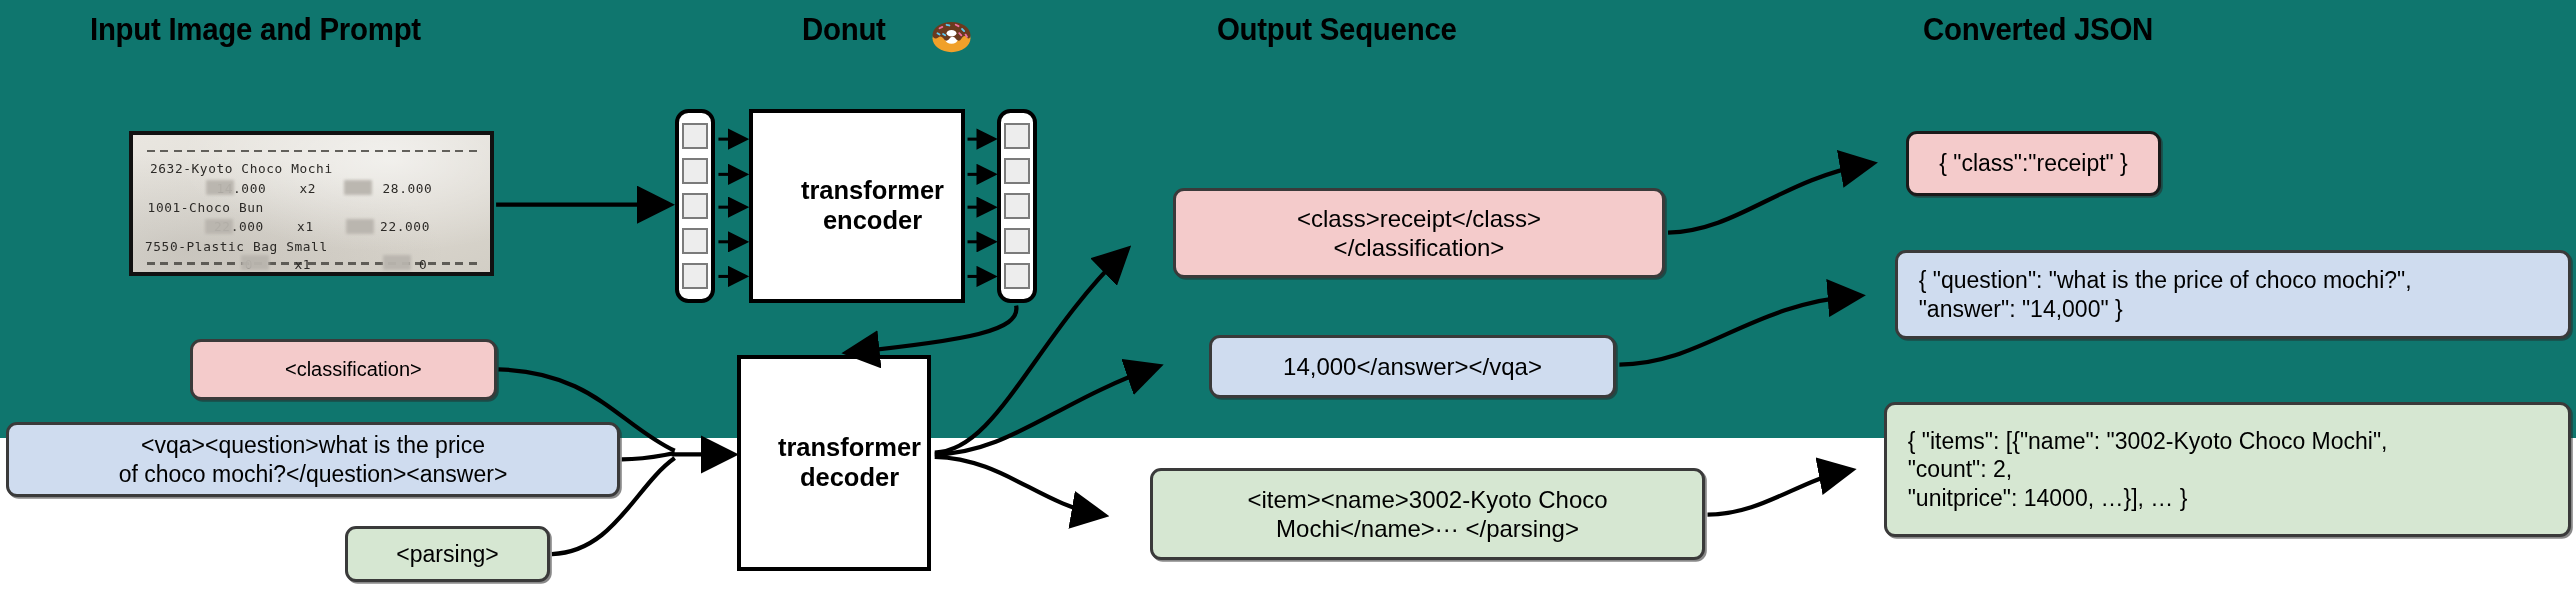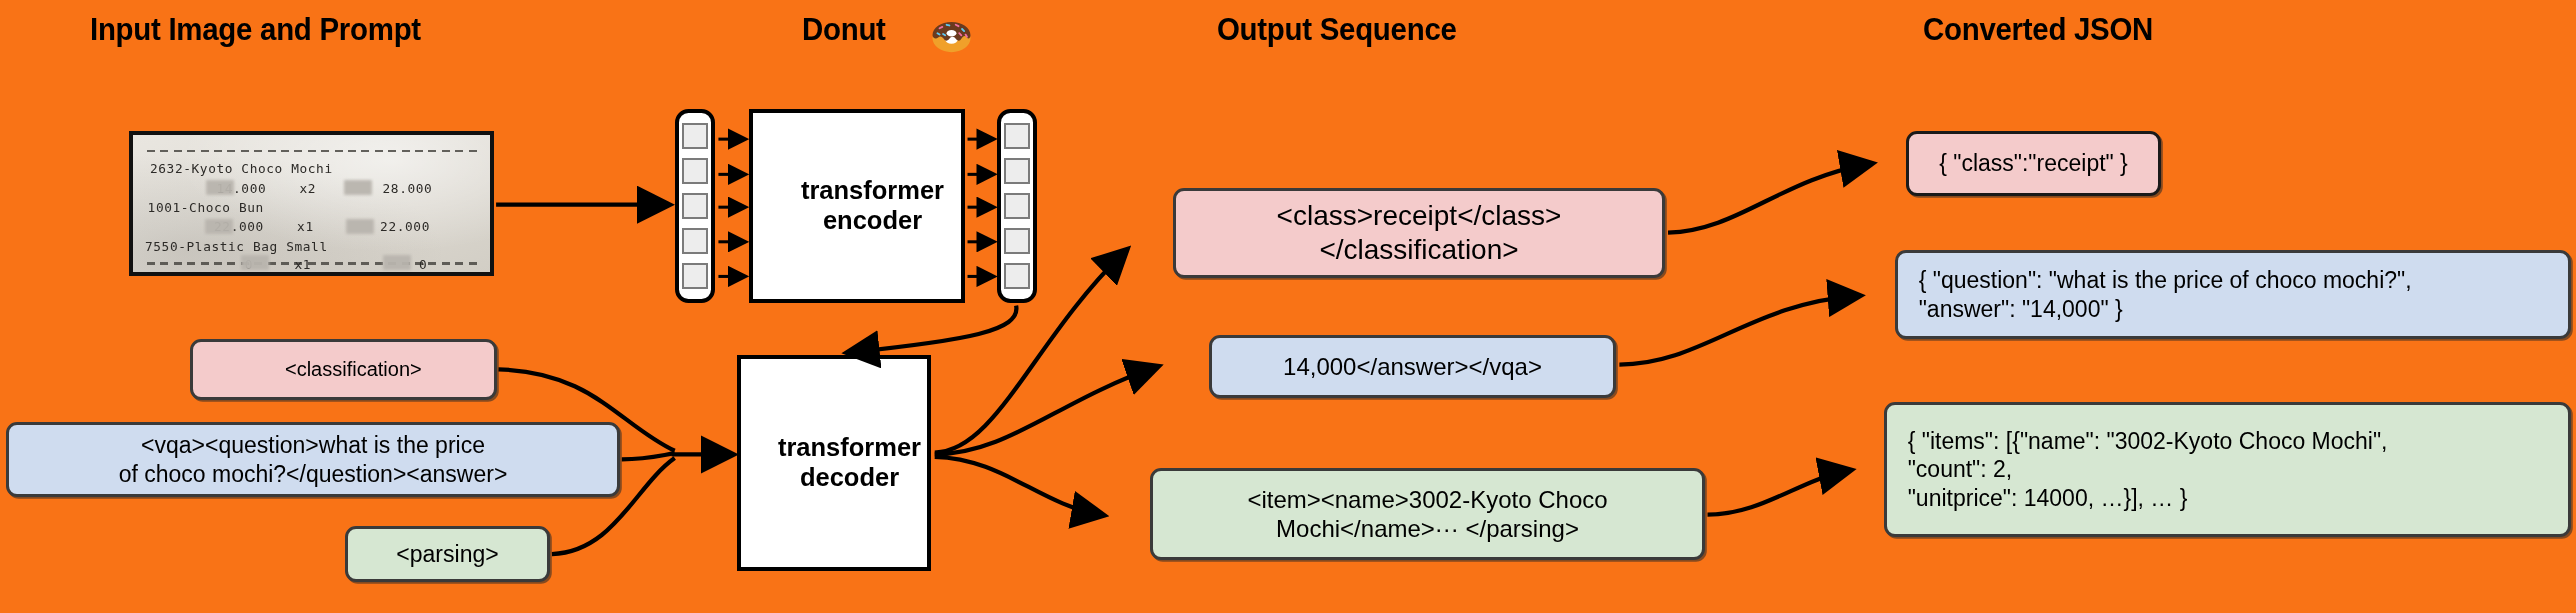--- a/index.html
+++ b/index.html
@@ -1,17 +1,17 @@
 <!DOCTYPE html>
 <html style="font-size:9.7px"><head>
 <meta charset="utf-8">
 <style>
   html,body{margin:0;padding:0;background:#ffffff;}
   body{width:2576px;height:613px;font-family:"Liberation Sans",sans-serif;overflow:hidden;}
-  #stage{position:relative;width:2576px;height:613px;background:#f97316;}
+  #stage{position:relative;width:2576px;height:438px;background:#0f766e;}
 
   .hdr{
     position:absolute;font-weight:bold;color:#000;white-space:nowrap;
     font-size:32px;letter-spacing:-0.3px;transform:scaleX(.92);transform-origin:left center;
   }
 
   
   .rbox{
     position:absolute;box-sizing:border-box;
     border:3px solid #3a3a3a;border-radius:11px;
@@ -141,21 +141,21 @@
     <span class="tok"></span>
     <span class="tok"></span>
     <span class="tok"></span>
     <span class="tok"></span>
     <span class="tok"></span>
   </div>
 
   <div class="tbox" style="left:737px;top:355px;width:194px;height:216px;font-size:25.5px;">transformer
 decoder</div>
 
-  <div class="rbox pink" style="left:1173px;top:188px;width:492px;height:90px;font-size:28px;">&lt;class&gt;receipt&lt;/class&gt;
+  <div class="rbox pink" style="left:1173px;top:188px;width:492px;height:90px;font-size:24px;">&lt;class&gt;receipt&lt;/class&gt;
 &lt;/classification&gt;</div>
 
   <div class="rbox blue" style="left:1209px;top:335px;width:407px;height:63px;font-size:24px;">14,000&lt;/answer&gt;&lt;/vqa&gt;</div>
 
   <div class="rbox green" style="left:1150px;top:468px;width:555px;height:92px;font-size:24px;">&lt;item&gt;&lt;name&gt;3002-Kyoto Choco
 Mochi&lt;/name&gt;··· &lt;/parsing&gt;</div>
 
   <div class="rbox pink sharpborder" style="left:1906px;top:131px;width:255px;height:65px;font-size:23px;">{ "class":"receipt" }</div>
 
   <div class="rbox blue" style="left:1895px;top:250px;width:676px;height:89px;font-size:23px;justify-content:flex-start;text-align:left;padding-left:20.7px;">{ "question": "what is the price of choco mochi?",

